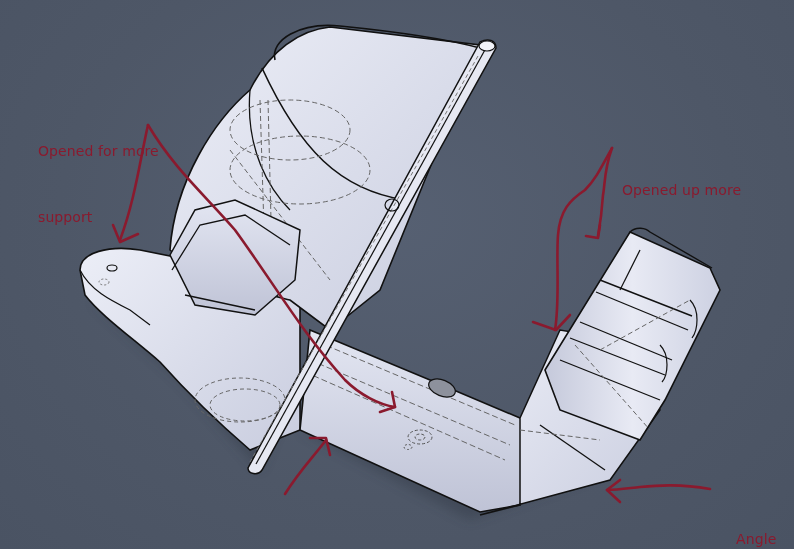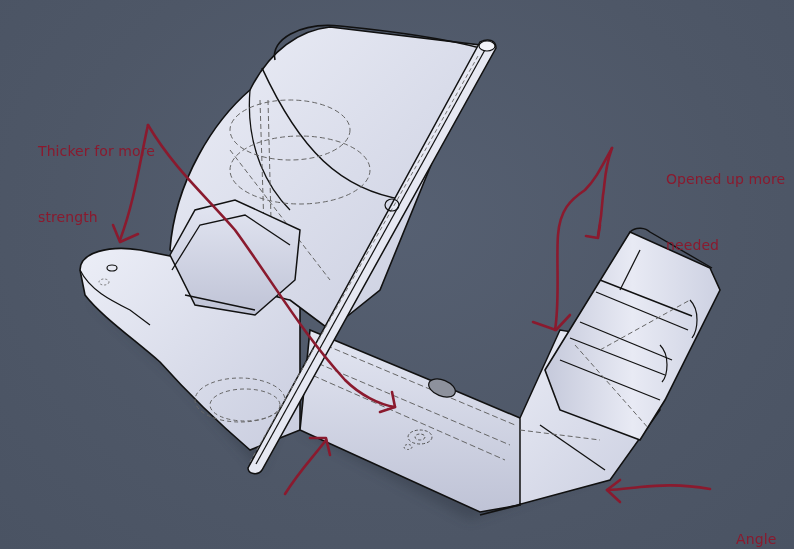--- a/index.html
+++ b/index.html
@@ -145,27 +145,26 @@
 
       <path d="M285 494 C300 470 315 455 326 440"></path>
       <path d="M310 438 L326 438 L330 455"></path>
 
       <path d="M710 489 C680 484 660 485 640 487 C630 488 618 490 607 490"></path>
       <path d="M620 480 L607 490 L620 502"></path>
     </g>
   </svg>
 
   <div class="annot" style="left:38px; top:96px;">
-    <div>Thicker for more</div>
-    <div>strength</div>
+    <div>Opened for more</div>
+    <div>support</div>
   </div>
 
-  <div class="annot" style="left:622px; top:124px;margin-left:44px;">
+  <div class="annot" style="left:622px; top:135px;">
     <div>Opened up more</div>
-    <div>needed</div>
   </div>
 
   <div class="annot" style="left:177px; top:502px;">
     <div>Chamfer instead of fillet</div>
     
   </div>
 
   <div class="annot" style="left:736px; top:484px;">
     <div>Angle</div>
   </div>

